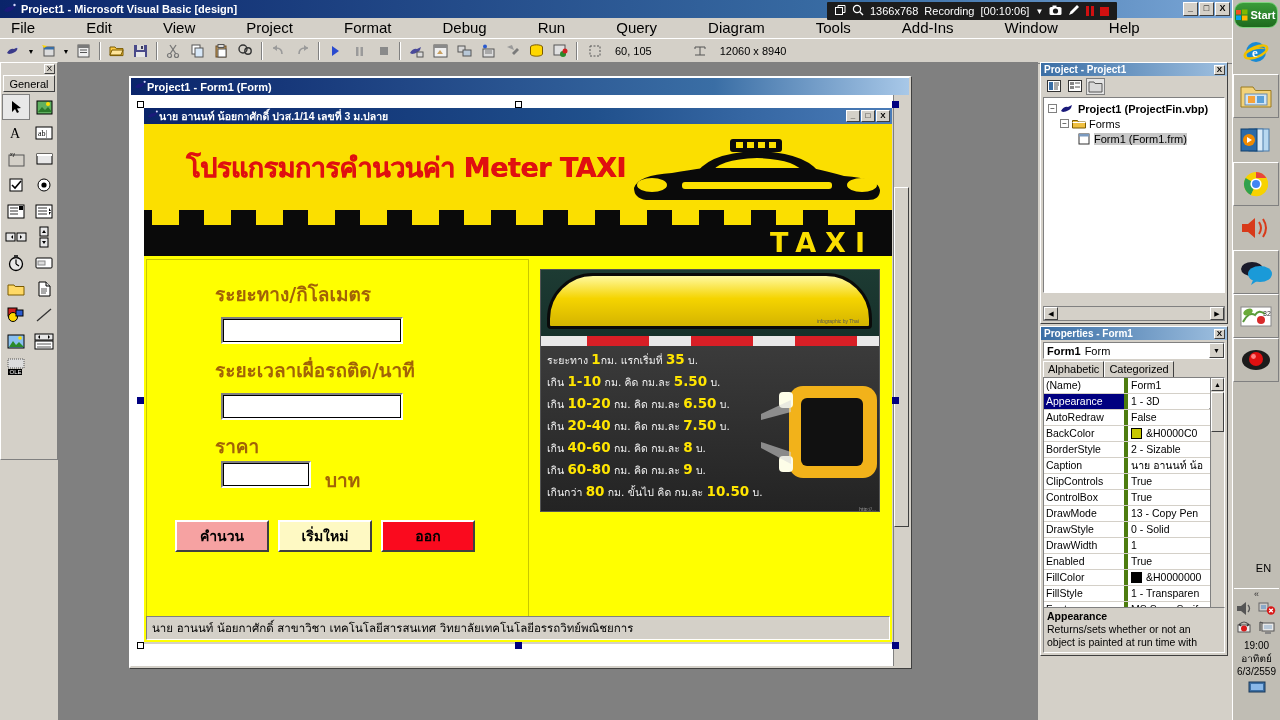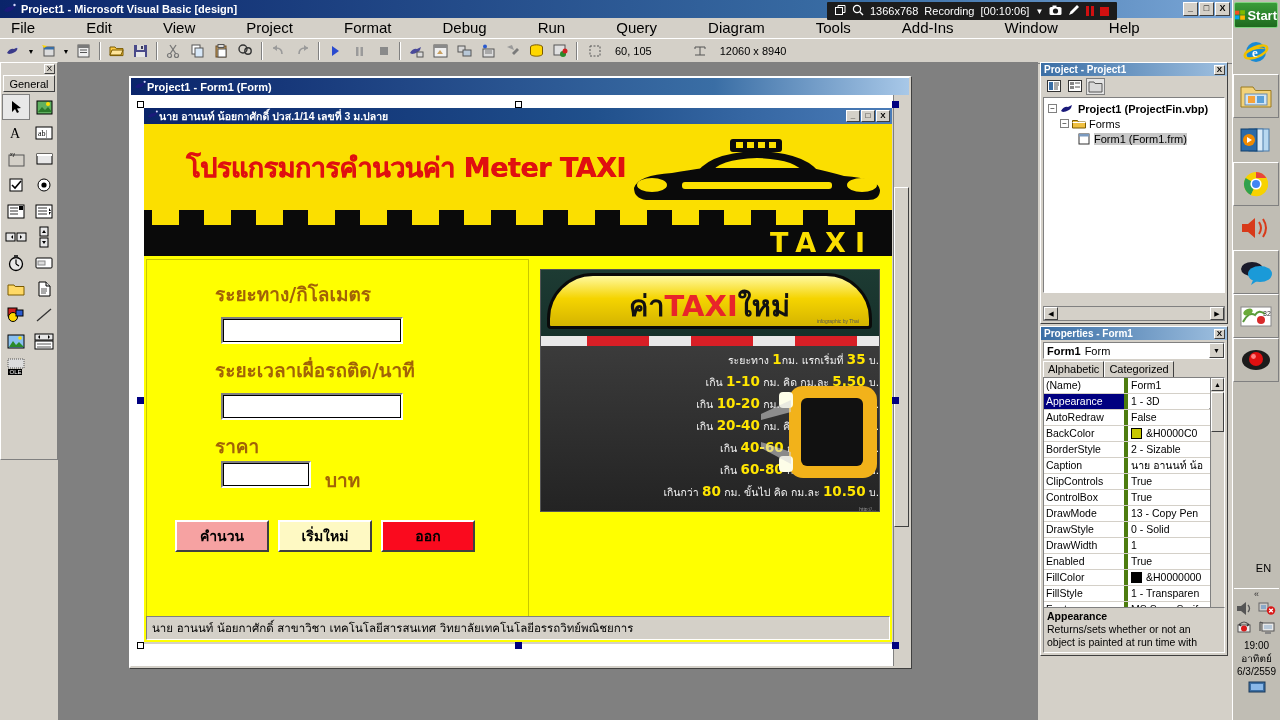--- a/index.html
+++ b/index.html
@@ -278,21 +278,20 @@
     font-size:5px; color:#555; white-space:nowrap;
   }
   #ig-stripe {
     position:relative; height:10px; background:#e8e8e8;
   }
   #ig-stripe .rs { position:absolute; top:0; height:10px; background:#d81f26; }
   #ig-body {
     position:relative; height:167px;
     background: linear-gradient(to bottom, #3b3b3b 0%, #232323 100%);
     padding: 3px 0 0 6px;
-    text-align: right;
   }
   .ig-row {
     font-size:10.5px; color:#f2f2f2; line-height:21px;
     white-space:nowrap;
     font-family:"DejaVu Sans","Liberation Sans",sans-serif;
   }
   .ig-row b { color:#ffe500; font-size:13.5px; }
   #ig-taxi {
     position:absolute; right:0px; top:32px;
     width:118px; height:108px;
@@ -435,22 +434,22 @@
   .sb-item {
     width:46px; height:44px;
     display:flex; align-items:center; justify-content:center;
   }
   .sb-item.raised {
     border:1px solid #fff; border-right-color:#808080; border-bottom-color:#808080;
   }
   #start-btn {
     margin:2px 1px; height:26px; width:44px;
     background: linear-gradient(to bottom,#3a9c3a,#1d6a1d);
-    border:1px solid #7fd37f; border-radius:2px;
-    color:#fff; font-size:13px; font-weight:bold;
+    border:1px solid #7fd37f; border-radius:9px;
+    color:#fff; font-size:11px; font-weight:bold;
     display:flex; align-items:center; justify-content:center; gap:2px;
   }
   #sb-lang {
     position:absolute; top:562px; width:46px; text-align:center;
     font-size:11px; color:#000;padding-left:15px;
   }
   #sb-tray {
     position:absolute; top:588px; left:1px; width:45px; height:128px;
     background:#c0bdb4;
     border-top:1px solid #fff;
@@ -896,23 +895,20 @@
                   <div class="lbl" style="left:178px;top:205px">บาท</div>
 
                   <div class="vbtn" id="btn-calc" style="left:28px;top:260px;width:94px;height:32px;background:#f6a2a2">คำนวน</div>
                   <div class="vbtn" id="btn-reset" style="left:131px;top:260px;width:94px;height:32px;background:#fef9c3">เริ่มใหม่</div>
                   <div class="vbtn" id="btn-exit" style="left:234px;top:260px;width:94px;height:32px;background:#fa0a1e">ออก</div>
                 </div>
 
                 <div id="infographic">
                   <div id="ig-head">
                     <div id="ig-dome">
-                      <div class="ig-txt">
-                        <span class="t-blk">ค่า</span><span class="t-red">TAXI</span><span class="t-blk">ใหม่</span>
-                      </div>
                       <div id="ig-credit">infographic by Thai</div>
                     </div>
                   </div>
                   <div id="ig-stripe">
                     <span class="rs" style="left:46px;width:62px"></span>
                     <span class="rs" style="left:150px;width:62px"></span>
                     <span class="rs" style="left:254px;width:62px"></span>
                   </div>
                   <div id="ig-body">
                     <div class="ig-row">ระยะทาง <b>1</b>กม. แรกเริ่มที่ <b>35</b> บ.</div>

